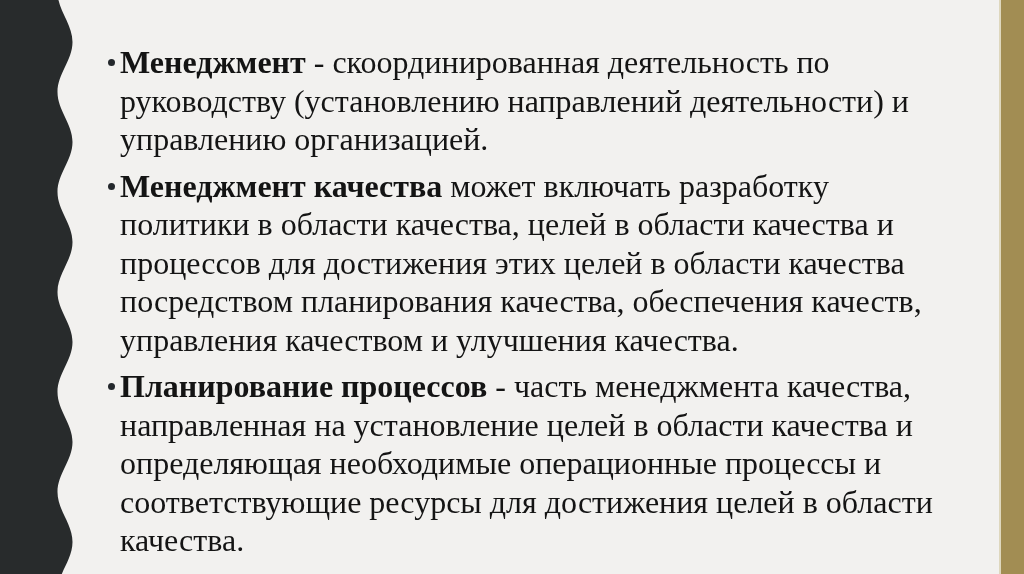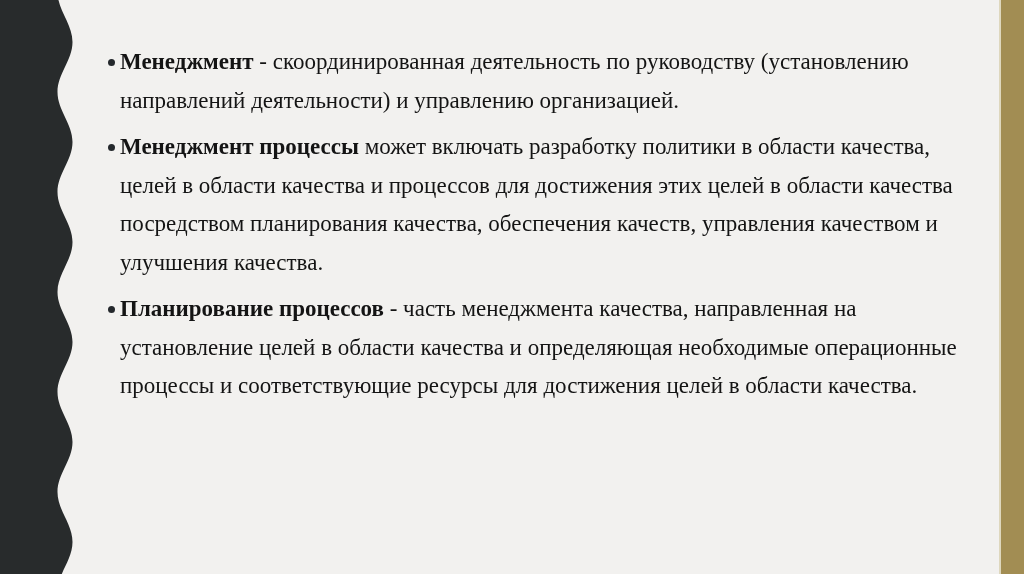--- a/index.html
+++ b/index.html
@@ -35,21 +35,21 @@
     background: var(--gold, #a28d53);
     border-left: 2px solid var(--gold_edge, #ded7bd);
     box-sizing: border-box;
   }
   .content {
     position: absolute;
     left: 106px;
     top: 43px;
     width: 859px;
     color: var(--text, #141414);
-    font-size: 23px;
+    font-size: 32px;
     line-height: 38.5px;
   }
   .bullet-item {
     display: flex;
     align-items: flex-start;
     margin: 0 0 8px 0;
   }
   .bullet-dot {
     flex: 0 0 auto;
     width: 7px;
@@ -94,21 +94,21 @@
 
   <div class="content">
 
     <div class="bullet-item">
       <span class="bullet-dot"></span>
       <p class="bullet-text"><b>Менеджмент</b><span> - скоординированная деятельность по руководству (установлению направлений деятельности) и управлению организацией.</span></p>
     </div>
 
     <div class="bullet-item">
       <span class="bullet-dot"></span>
-      <p class="bullet-text"><b>Менеджмент процессы</b><span> может включать разработку политики в области качества, целей в области качества и процессов для достижения этих целей в области качества посредством планирования качества, обеспечения качеств, управления качеством и улучшения качества.</span></p>
+      <p class="bullet-text"><b>Менеджмент качества</b><span> может включать разработку политики в области качества, целей в области качества и процессов для достижения этих целей в области качества посредством планирования качества, обеспечения качеств, управления качеством и улучшения качества.</span></p>
     </div>
 
     <div class="bullet-item">
       <span class="bullet-dot"></span>
       <p class="bullet-text"><b>Планирование процессов</b><span> - часть менеджмента качества, направленная на установление целей в области качества и определяющая необходимые операционные процессы и соответствующие ресурсы для достижения целей в области качества.</span></p>
     </div>
 
   </div>
 </div>
 

